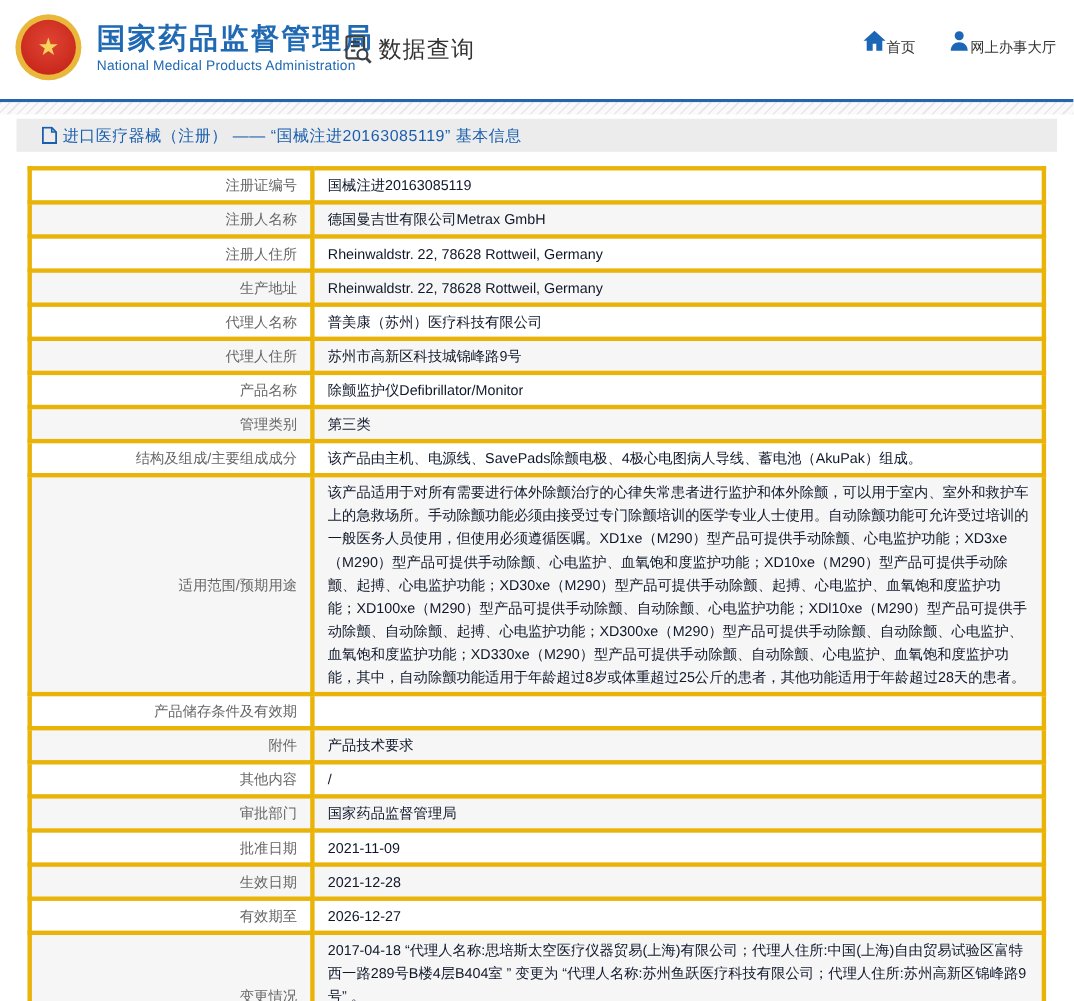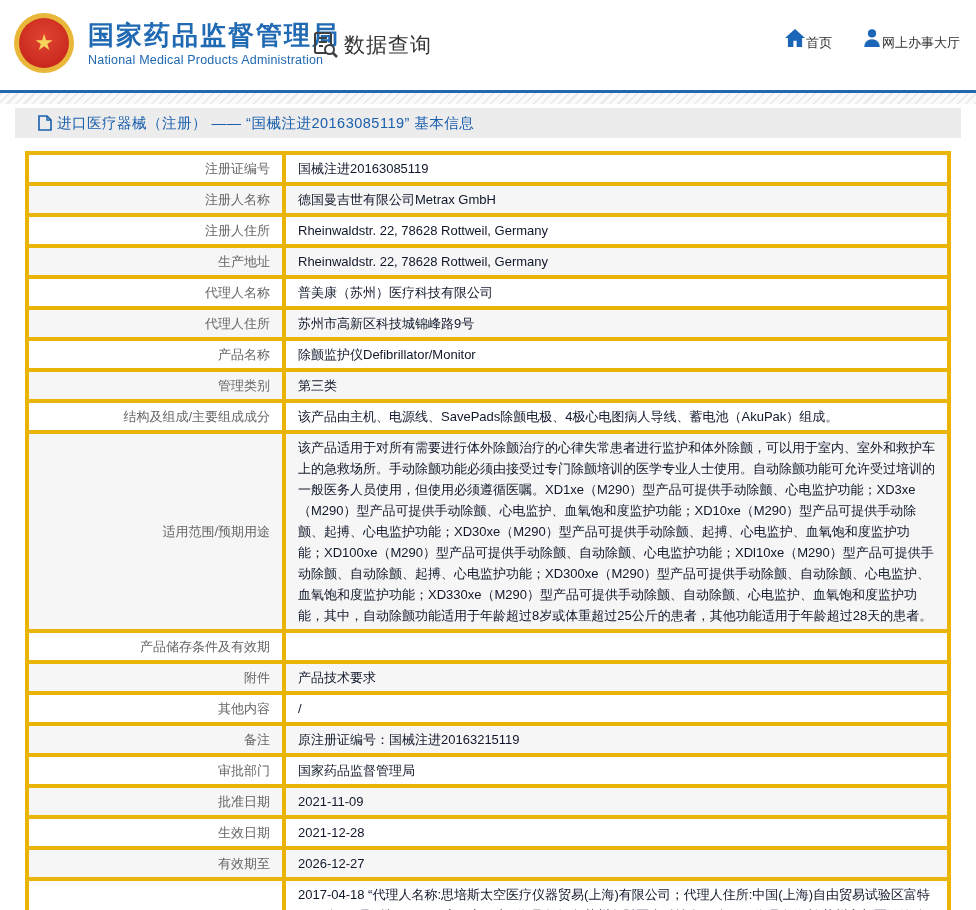--- a/index.html
+++ b/index.html
@@ -159,24 +159,20 @@
           </tr>
           <tr>
             <td class="label">附件</td>
             <td class="value">产品技术要求</td>
           </tr>
           <tr>
             <td class="label">其他内容</td>
             <td class="value">/</td>
           </tr>
           <tr>
-            <td class="label">备注</td>
-            <td class="value">原注册证编号：国械注进20163215119</td>
-          </tr>
-          <tr>
             <td class="label">审批部门</td>
             <td class="value">国家药品监督管理局</td>
           </tr>
           <tr>
             <td class="label">批准日期</td>
             <td class="value">2021-11-09</td>
           </tr>
           <tr>
             <td class="label">生效日期</td>
             <td class="value">2021-12-28</td>

